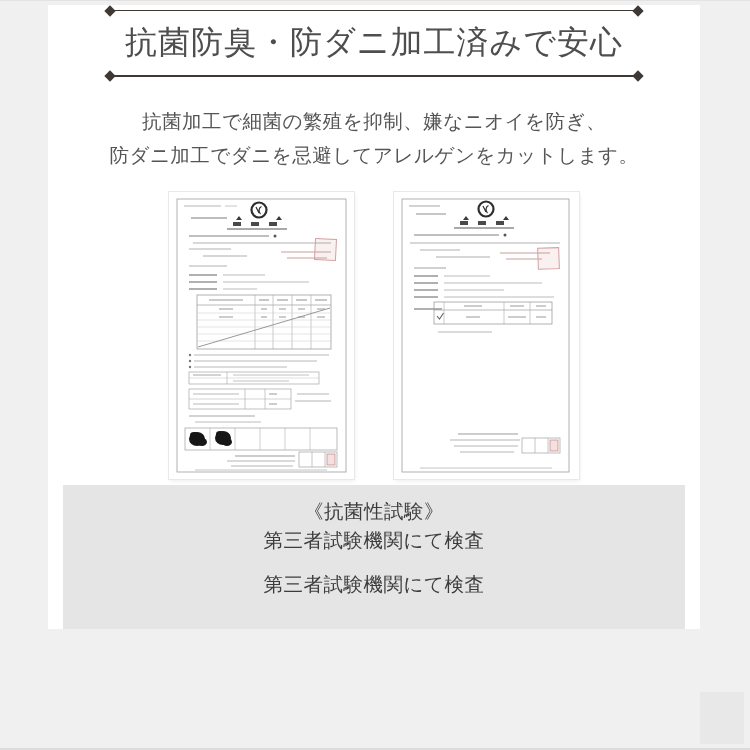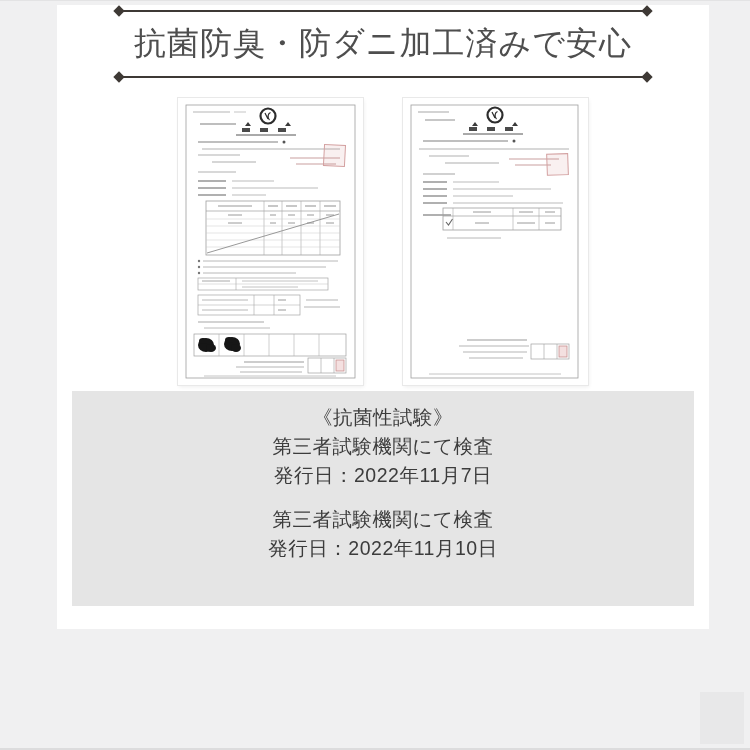--- a/index.html
+++ b/index.html
@@ -6,21 +6,21 @@
   html,body { width:750px; height:750px; }
   body {
     background:#f0f0f1;
     font-family:"Liberation Sans","DejaVu Sans",sans-serif;
     position:relative;
     overflow:hidden;
     border-top:1px solid #e3e3e4;
     border-bottom:2px solid #dcdcdd;
   }
   .card {
-    position:absolute; left:57px; top:4px;
+    position:absolute; left:48px; top:4px;
     width:652px; height:624px;
     background:#ffffff;
     display:flex; flex-direction:column; align-items:center;
   }
   .corner-patch {
     position:absolute; right:6px; bottom:4px;
     width:44px; height:52px; background:#e8e8e9;
   }
   
   .rule { position:relative; width:528px; height:2px; background:#3e3935; }
@@ -74,20 +74,24 @@
 <body>
 
 <div class="card">
 
   <div class="rule rule-top"></div>
 
   <h1 class="page-title">抗菌防臭・防ダニ加工済みで安心</h1>
 
   <div class="rule rule-bottom"></div>
 
+  <p class="intro">
+    <span>抗菌加工で細菌の繁殖を抑制、嫌なニオイを防ぎ、</span><br>
+    <span>防ダニ加工でダニを忌避してアレルゲンをカットします。</span>
+  </p>
 
   <div class="docs-row">
 
     <div class="doc">
       <svg viewBox="0 0 185 287" xmlns="http://www.w3.org/2000/svg">
         <rect x="8" y="7" width="169" height="273" fill="none" stroke="#9e9e9e" stroke-width="0.8"></rect>
         <line x1="15" y1="14" x2="52" y2="14" stroke="#b6b6b6" stroke-width="1.2"></line>
         <line x1="56" y1="14" x2="68" y2="14" stroke="#cfcfcf" stroke-width="1.2"></line>
         <line x1="22" y1="26" x2="58" y2="26" stroke="#a9a9a9" stroke-width="1.3"></line>
         <g>
@@ -245,23 +249,21 @@
         <rect x="156" y="248" width="8" height="11" fill="rgba(210,130,130,0.25)" stroke="#c98f8f" stroke-width="0.8"></rect>
         <line x1="26" y1="276" x2="158" y2="276" stroke="#bdbdbd" stroke-width="0.9"></line>
       </svg>
     </div>
   </div>
 
   <div class="panel">
     <div class="result-block">
       <div class="result-line result-title">《抗菌性試験》</div>
       <div class="result-line">第三者試験機関にて検査</div>
-      <div class="result-line">発行日：2022年11月7日</div>
     </div>
     <div class="result-block">
       <div class="result-line">第三者試験機関にて検査</div>
-      <div class="result-line">発行日：2022年11月10日</div>
     </div>
   </div>
 
 </div>
 
 <div class="corner-patch"></div>
 
 </body></html>

